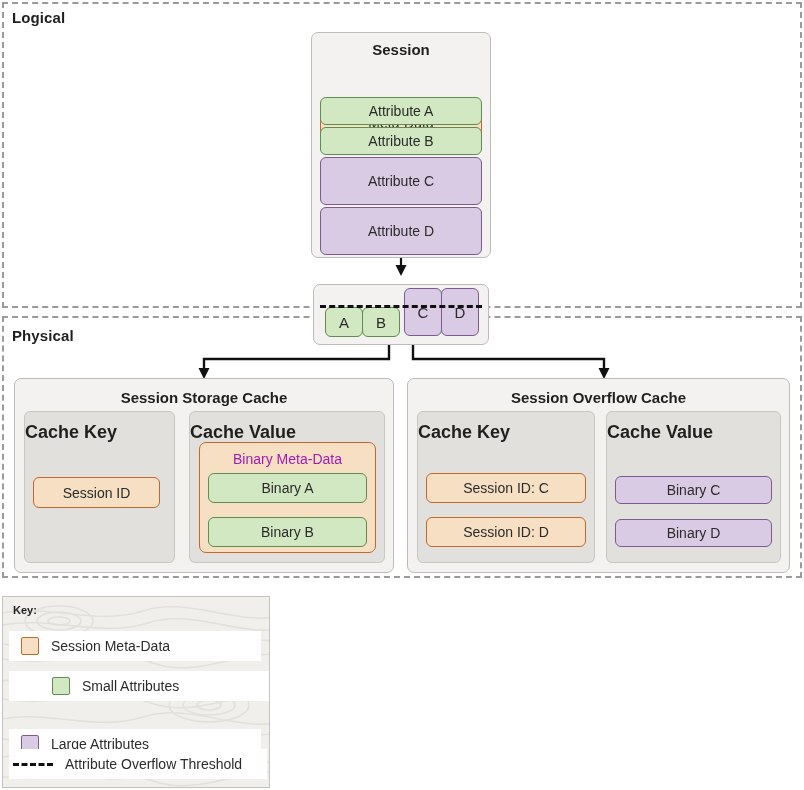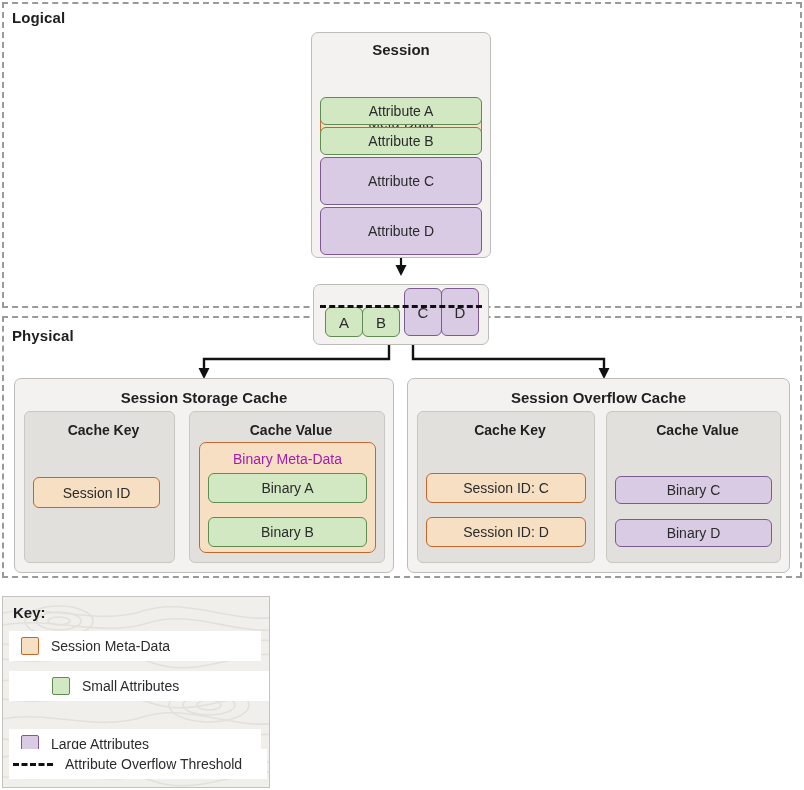--- a/index.html
+++ b/index.html
@@ -49,23 +49,23 @@
   }
   .subpanel {
     position: absolute;
     box-sizing: border-box;
     background: #e2e0dc;
     border: 1px solid #c9c7c2;
     border-radius: 6px;
   }
   .subpanel-title {
     position: absolute;
-    left: 8px; right: 0;
-    text-align: center;
-    font-size: 14px;
+    left: 0; right: 0;
+    text-align: left;
+    font-size: 18px;
     font-weight: bold;
     color: #1f1f1f;
   }
 
   
   .chip {
     position: absolute;
     box-sizing: border-box;
     border-radius: 6px;
     display: flex;
@@ -121,21 +121,21 @@
     background: #f0efec;
   }
   .legend-texture {
     position: absolute; left: 0; top: 0; right: 0; bottom: 0;
     opacity: .55;
   }
   .legend-inner { position: absolute; left: 0; top: 0; right: 0; bottom: 0; }
   .legend-title {
     position: absolute;
     left: 10px; top: 7px;
-    font-size: 15px;
+    font-size: 11px;
     font-weight: bold;
     color: #1f1f1f;
   }
   .legend-row {
     position: absolute;
     left: 6px;
     background: #ffffff;
     height: 30px;
     display: flex;
     align-items: center;

